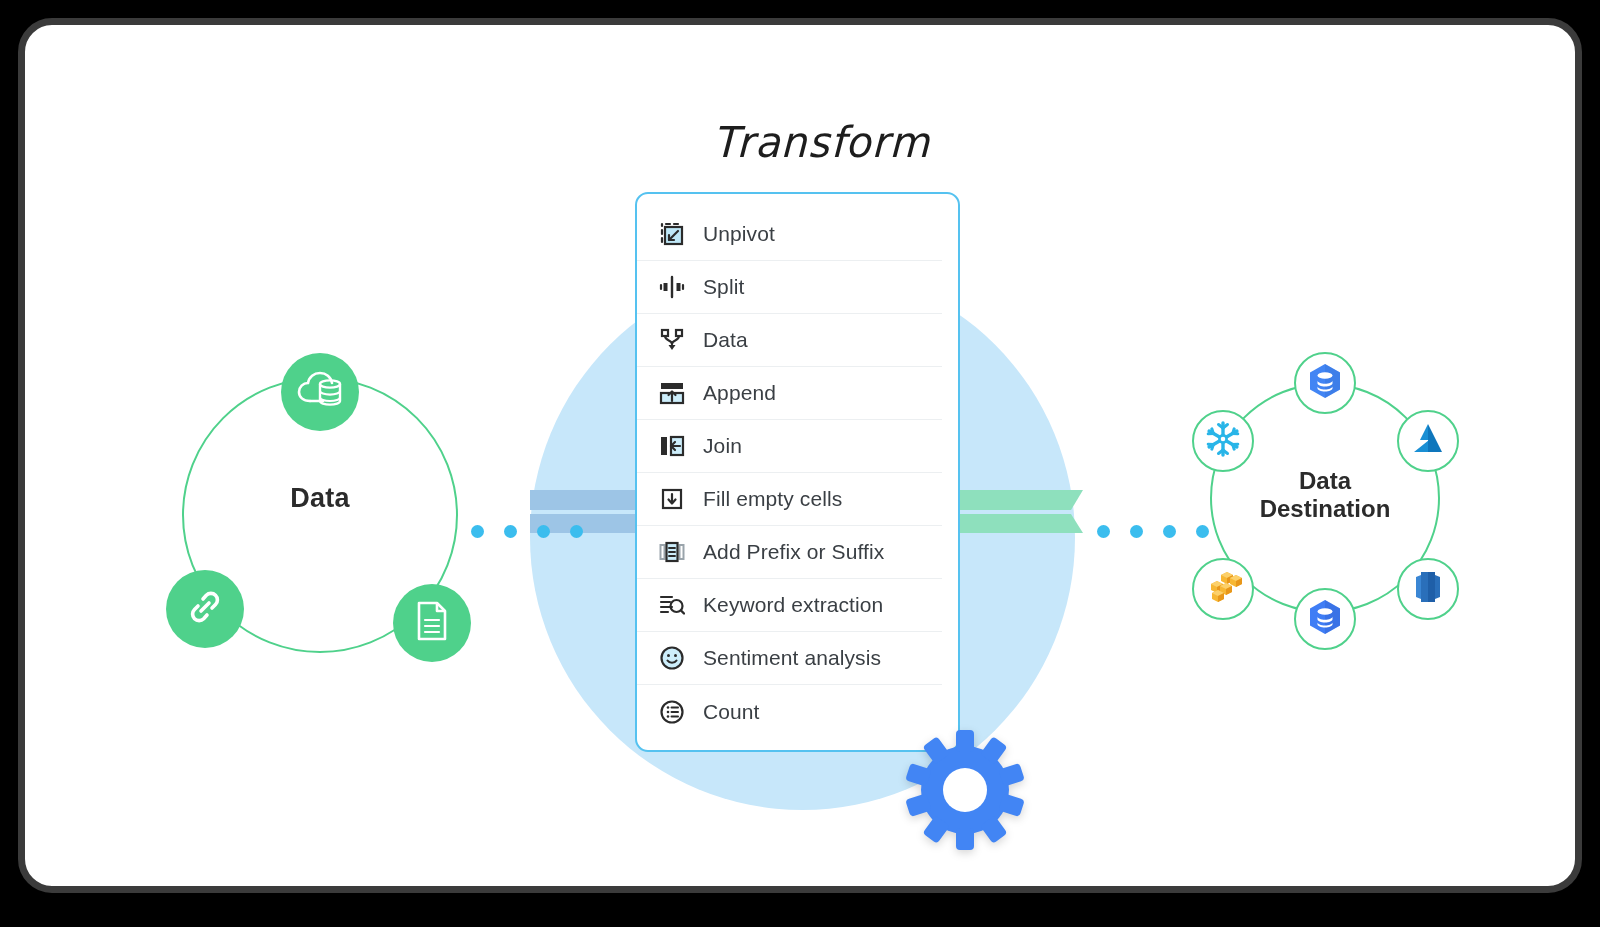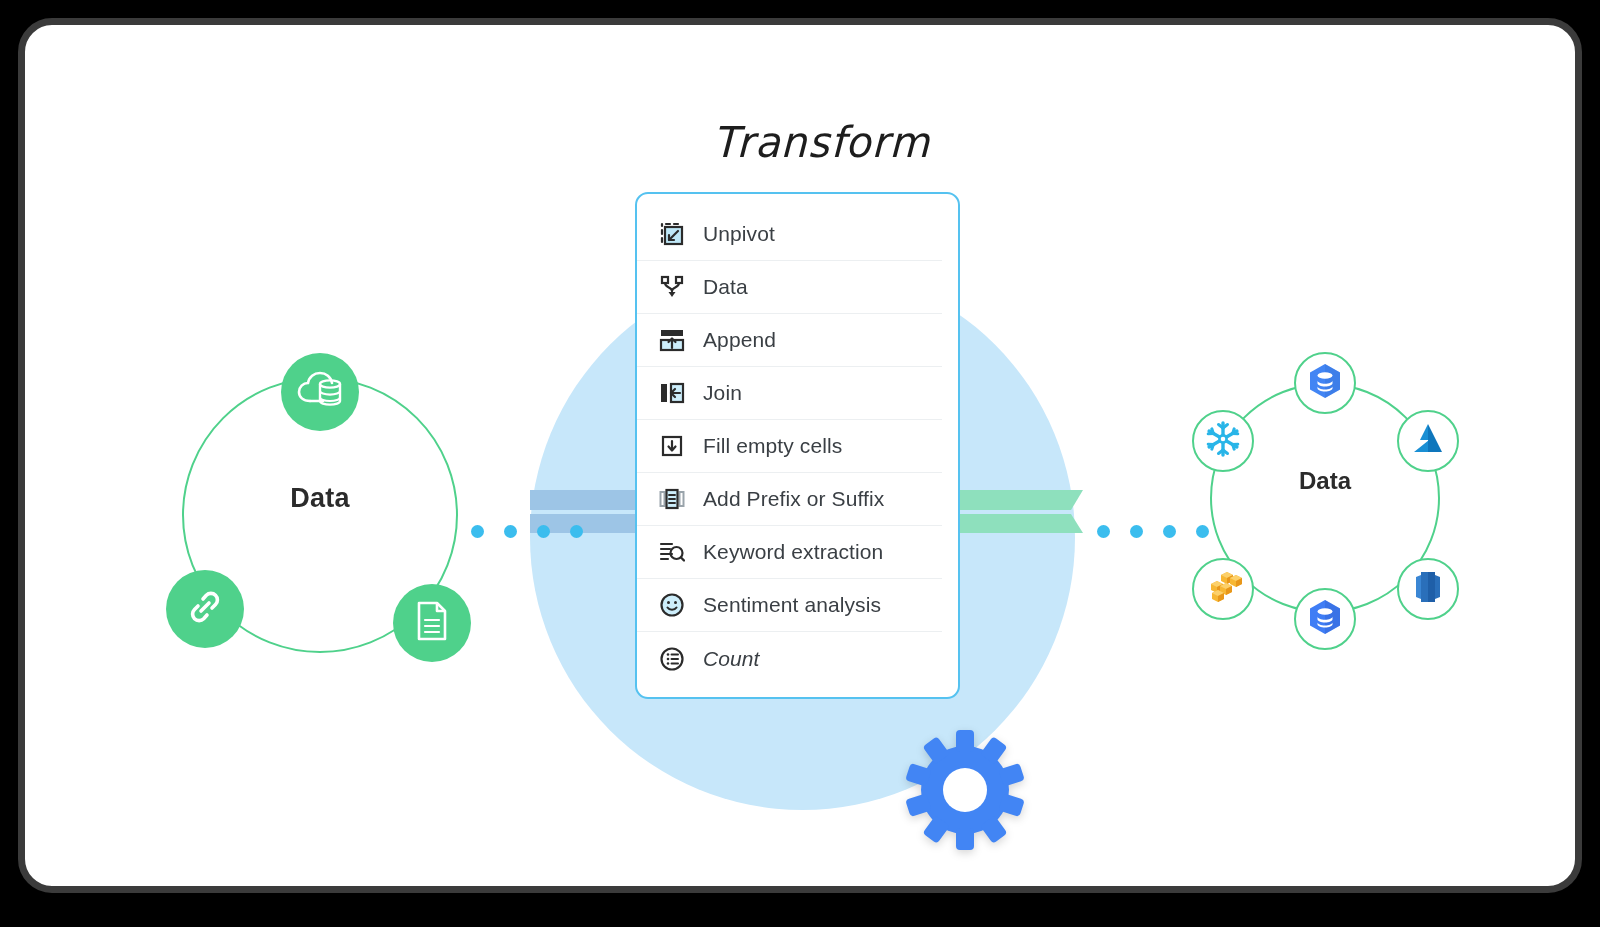--- a/index.html
+++ b/index.html
@@ -217,21 +217,21 @@
     border-radius: 13px;
     padding: 14px 16px 12px 0;
   }
   .menu-item {
     display: flex;
     align-items: center;
     height: 53px;
     padding: 0 8px 0 20px;
     border-bottom: 1px solid #eceff1;
   }
-  .menu-item:last-child { border-bottom: none; font-style: italic; }
+  .menu-item:last-child { border-bottom: none; }
   .menu-item .mi-icon {
     width: 30px;
     height: 30px;
     margin-right: 16px;
     flex: 0 0 30px;
     display: flex;
     align-items: center;
     justify-content: center;
   }
   .menu-item .mi-label {
@@ -332,20 +332,21 @@
             </svg>
           </span>
         </div>
       </div>
 
       <div class="dest-cluster">
         <div class="dest-ring"></div>
 
         <div class="dest-label">
           <div>Data</div>
+          <div>Destination</div>
         </div>
 
         <div class="dest-node n-top">
           <span>
             <svg width="34" height="36" viewBox="0 0 34 36">
               <path d="M17 1 L32 9.5 L32 26.5 L17 35 L2 26.5 L2 9.5 Z" fill="#4285f4"></path>
               <path d="M17 1 L32 9.5 L32 26.5 L17 35 Z" fill="#3b79e0" opacity="0.55"></path>
               <g fill="#ffffff">
                 <ellipse cx="17" cy="12.5" rx="7.5" ry="3.2"></ellipse>
                 <path d="M9.5 17.5 C9.5 19.3 12.9 20.8 17 20.8 C21.1 20.8 24.5 19.3 24.5 17.5 L24.5 20.3 C24.5 22.1 21.1 23.6 17 23.6 C12.9 23.6 9.5 22.1 9.5 20.3 Z"></path>
@@ -463,20 +464,36 @@
                   <path d="M15 3 L19 3"></path>
               </g>
               <rect x="6" y="6" width="17" height="17" fill="none" stroke="#2b2b2b" stroke-width="2.2"></rect>
               <path d="M19 10 L10 19" stroke="#2b2b2b" stroke-width="2.2" stroke-linecap="round"></path>
               <path d="M10 14 L10 19 L15 19" fill="none" stroke="#2b2b2b" stroke-width="2.2" stroke-linecap="round" stroke-linejoin="round"></path>
             </svg>
           </span>
           <span class="mi-label">Unpivot</span>
         </div>
 
+        <div class="menu-item">
+          <span class="mi-icon">
+            <svg width="26" height="26" viewBox="0 0 26 26">
+              <path d="M13 3 L13 23" stroke="#2b2b2b" stroke-width="2.4" stroke-linecap="round"></path>
+              <g fill="#2b2b2b">
+                <path d="M8.5 9 L8.5 17 L4.5 17 L4.5 9 Z"></path>
+                <path d="M21.5 9 L21.5 17 L17.5 17 L17.5 9 Z"></path>
+              </g>
+              <g stroke="#2b2b2b" stroke-width="2.2" stroke-linecap="round">
+                <path d="M2 11 L2 15"></path>
+                <path d="M24 11 L24 15"></path>
+              </g>
+            </svg>
+          </span>
+          <span class="mi-label">Split</span>
+        </div>
 
         <div class="menu-item">
           <span class="mi-icon">
             <svg width="26" height="26" viewBox="0 0 26 26">
               <rect x="3" y="3" width="6" height="6" fill="none" stroke="#2b2b2b" stroke-width="2.2"></rect>
               <rect x="17" y="3" width="6" height="6" fill="none" stroke="#2b2b2b" stroke-width="2.2"></rect>
               <path d="M6 9 C6 14 13 13 13 17" fill="none" stroke="#2b2b2b" stroke-width="2.2" stroke-linecap="round"></path>
               <path d="M20 9 C20 14 13 13 13 17" fill="none" stroke="#2b2b2b" stroke-width="2.2" stroke-linecap="round"></path>
               <path d="M13 23 L9.5 18 L16.5 18 Z" fill="#2b2b2b"></path>
             </svg>

